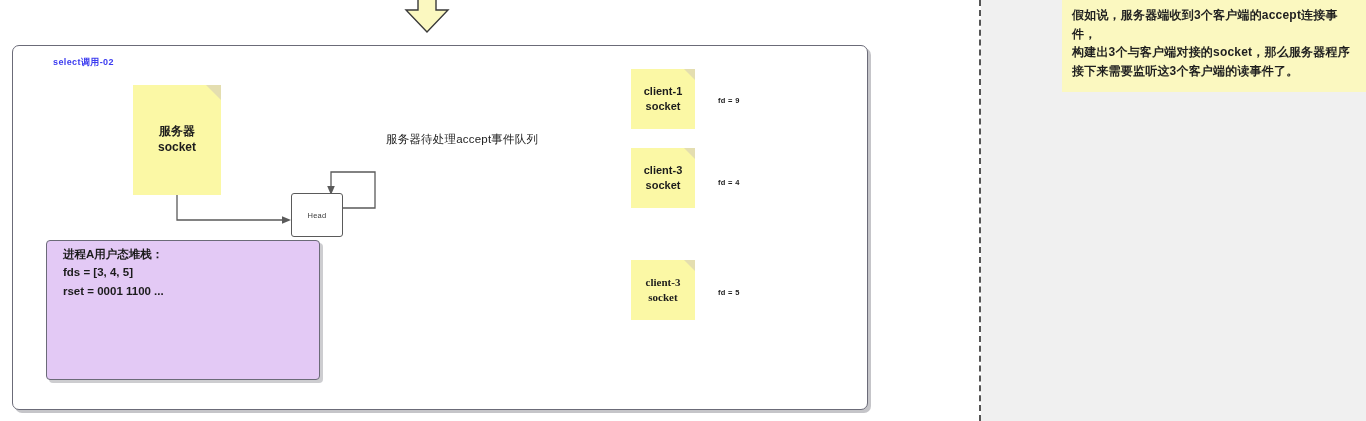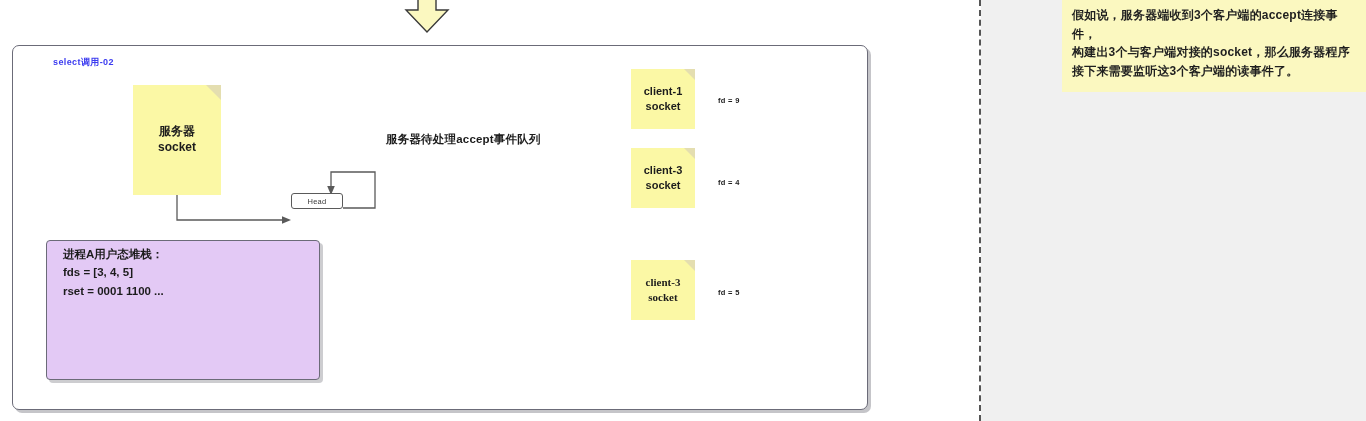--- a/index.html
+++ b/index.html
@@ -140,32 +140,32 @@
   .fd-1 { left: 718px; top: 96px; }
   .fd-2 { left: 718px; top: 178px; }
   .fd-3 { left: 718px; top: 288px; }
 
   
   .queue-label {
     position: absolute;
     left: 386px;
     top: 132px;
     font-size: 11.5px;
-    font-weight: bold;
+    font-weight: normal;
     color: #1c1c1c;
     letter-spacing: 0.2px;
   }
 
   
   .head-box {
     position: absolute;
     left: 291px;
     top: 193px;
     width: 52px;
-    height: 16px;
+    height: 44px;
     border: 1.3px solid #5a5a5a;
     border-radius: 3px;
     background: #ffffff;
     box-sizing: border-box;
     display: flex;
     align-items: center;
     justify-content: center;
     font-size: 7.5px;
     color: #3a3a3a;
     letter-spacing: 0.3px;

